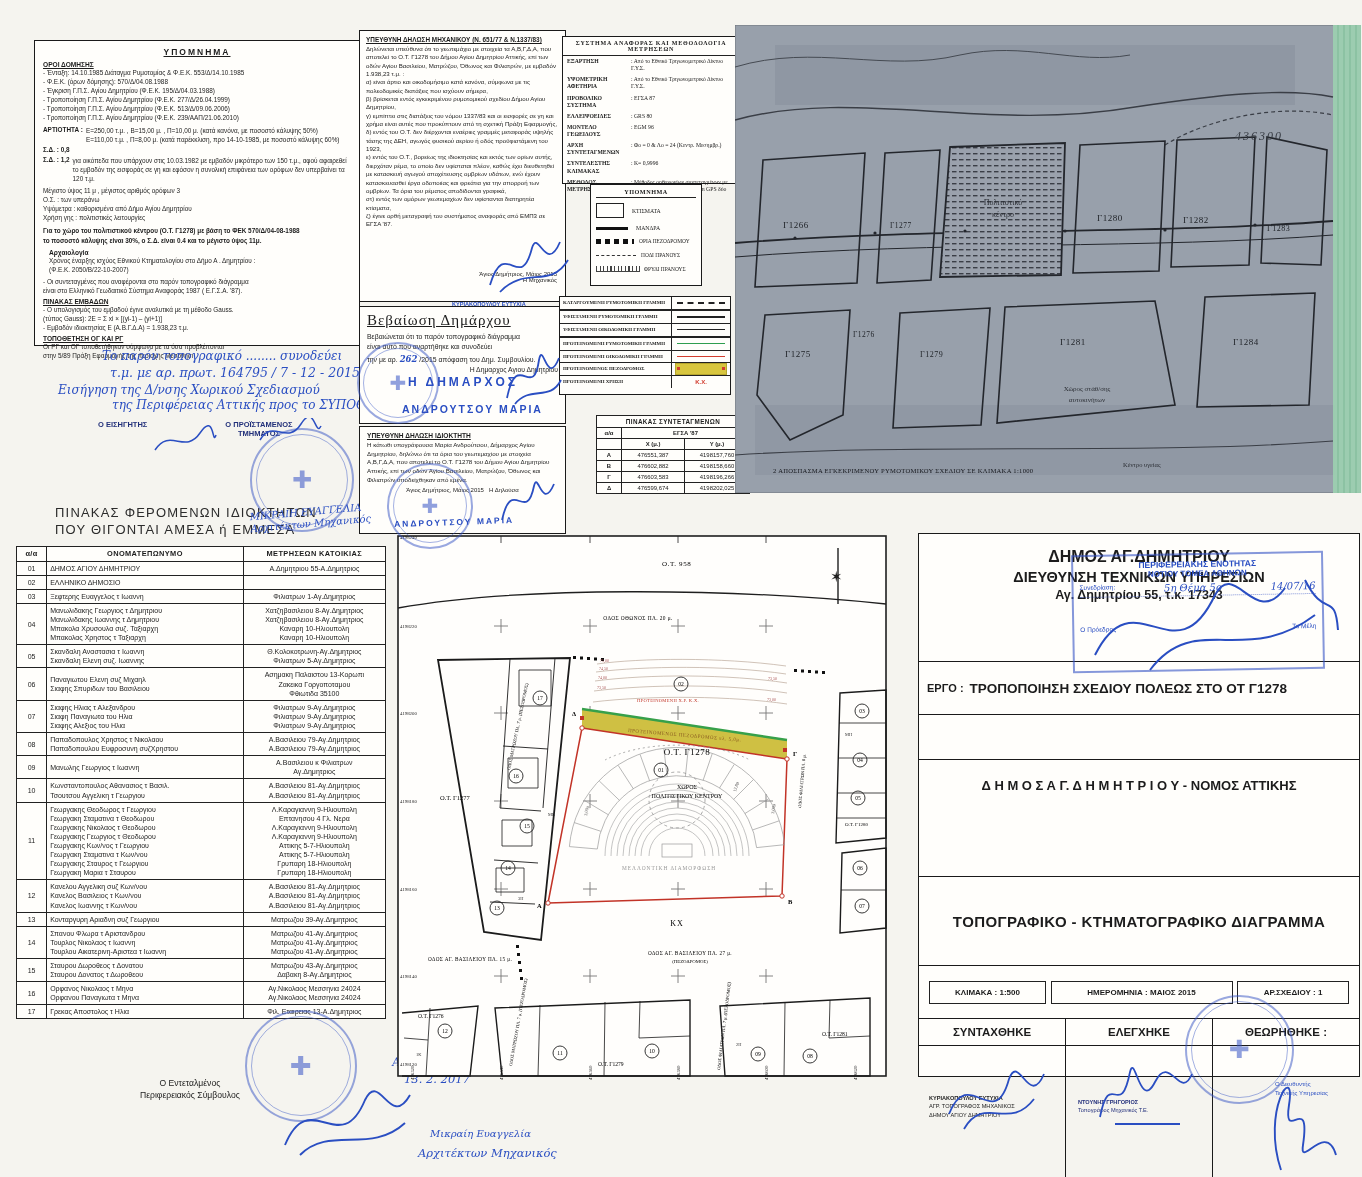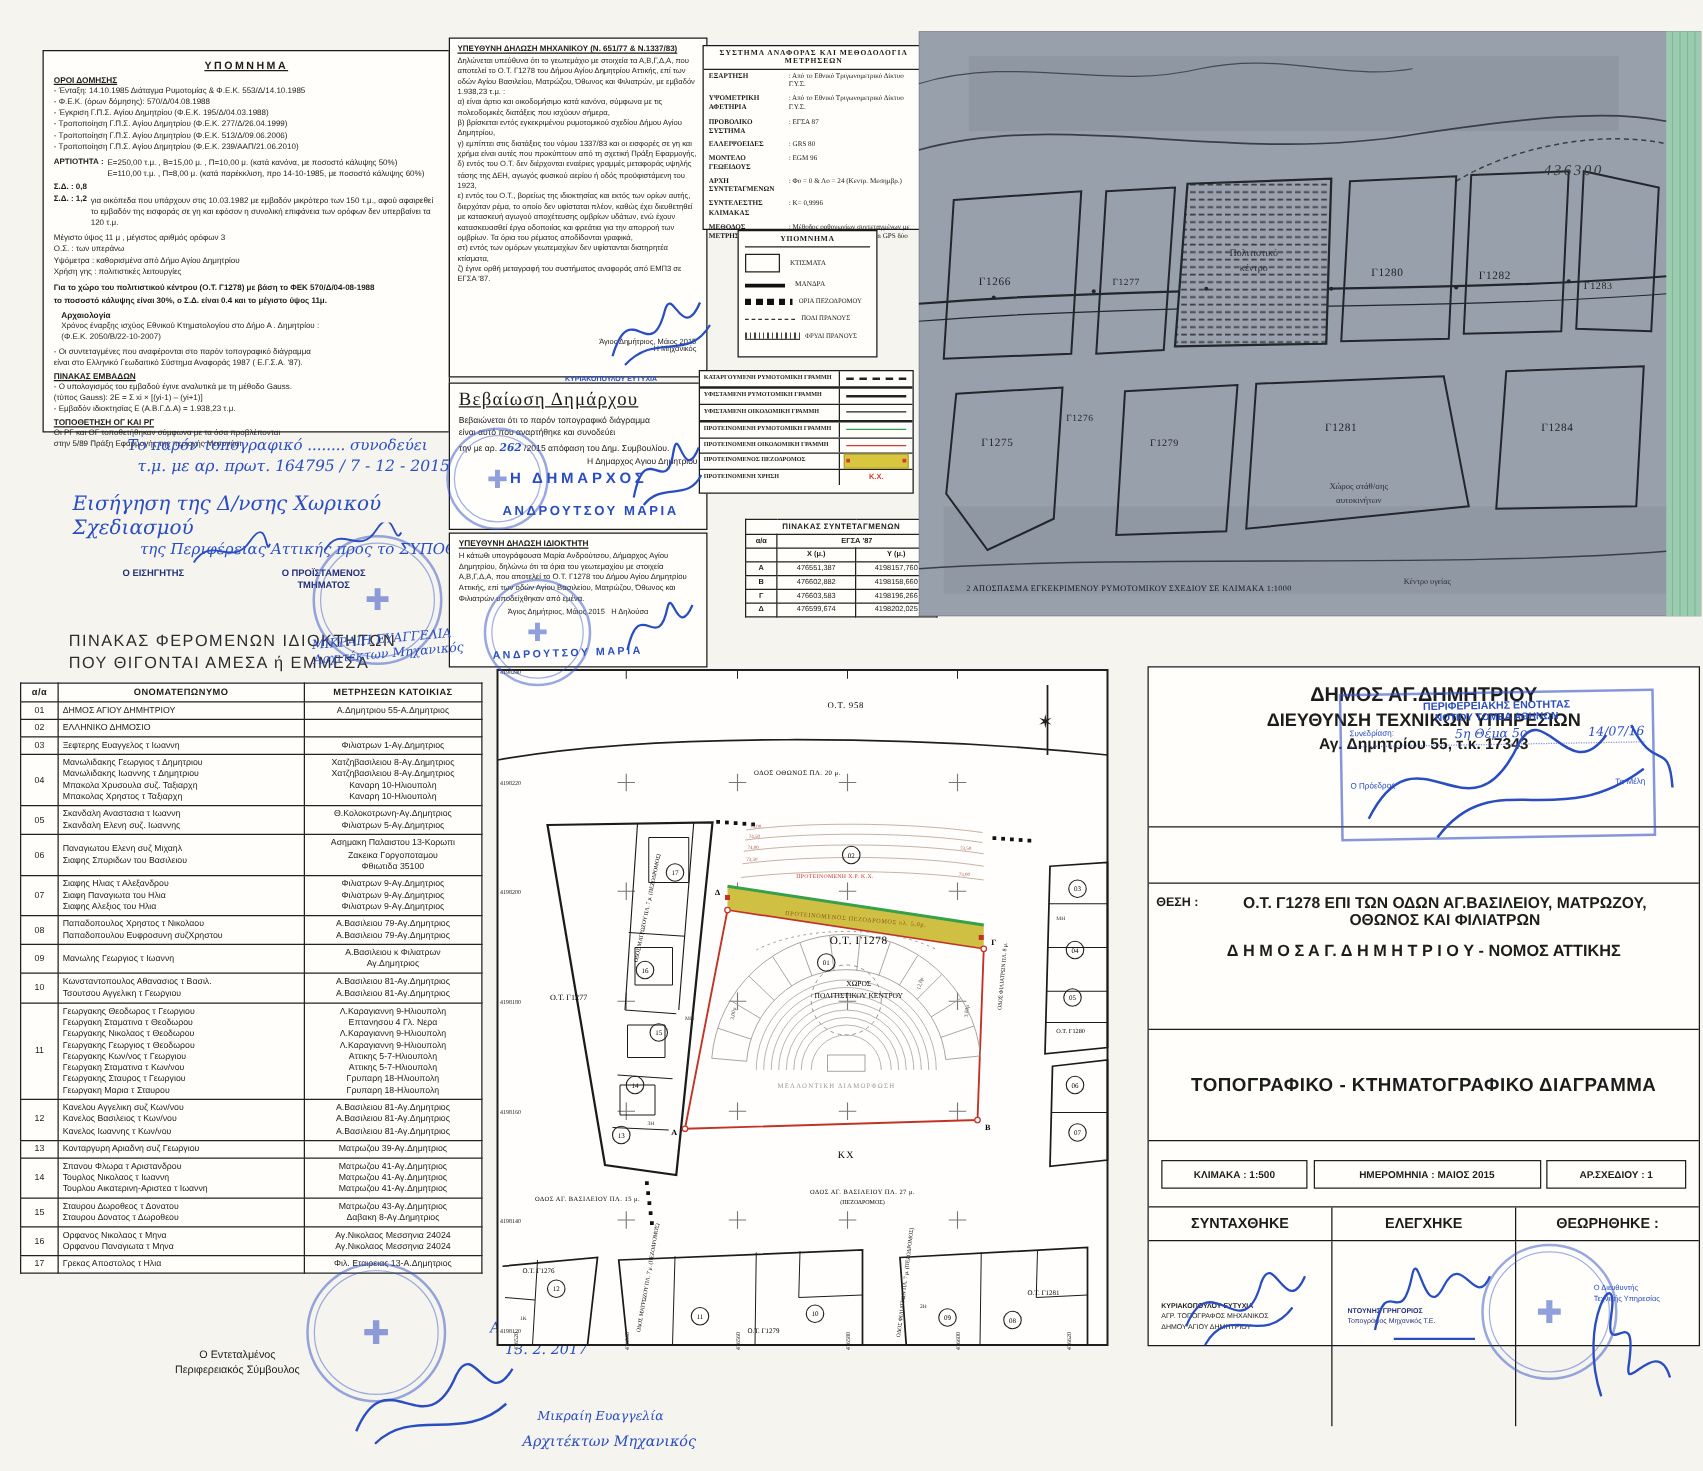--- a/index.html
+++ b/index.html
@@ -79,21 +79,21 @@
 (τύπος Gauss): 2Ε = Σ xi × [(yi-1) – (yi+1)]
 - Εμβαδόν ιδιοκτησίας Ε (Α.Β.Γ.Δ.Α) = 1.938,23 τ.μ.</div>
   <div class="bold u" style="font-size:6.6px;margin-top:3px">ΤΟΠΟΘΕΤΗΣΗ ΟΓ ΚΑΙ ΡΓ</div>
   <div class="f6 pre">Οι ΡΓ και ΟΓ τοποθετήθηκαν σύμφωνα με τα όσα προβλέπονται
 στην 5/89 Πράξη Εφαρμογής της περιοχής Μεσονήσι</div>
 </div>
 
 <div class="abs" style="left:50px;top:349px;width:330px">
   <div class="hw" style="font-size:12px;margin-left:52px">Το παρόν τοπογραφικό ........ συνοδεύει</div>
   <div class="hw" style="font-size:12.5px;margin-left:60px;margin-top:2px">τ.μ. με αρ. πρωτ. 164795 / 7 - 12 - 2015</div>
-  <div class="hw" style="font-size:16px;margin-left:8px;margin-top:13px">Εισήγηση της Δ/νσης Χωρικού Σχεδιασμού</div>
+  <div class="hw" style="font-size:12px;margin-left:8px;margin-top:3px">Εισήγηση της Δ/νσης Χωρικού Σχεδιασμού</div>
   <div class="hw" style="font-size:12px;margin-left:62px;margin-top:1px">της Περιφέρειας Αττικής  προς το ΣΥΠΟΘΑ</div>
   <div style="display:flex;margin-top:8px">
     <div class="bold" style="font-size:7.5px;color:#22307a;margin-left:48px">Ο ΕΙΣΗΓΗΤΗΣ</div>
     <div class="bold center" style="font-size:7.5px;color:#22307a;margin-left:78px">
       <div>Ο ΠΡΟΪΣΤΑΜΕΝΟΣ</div>
       <div>ΤΜΗΜΑΤΟΣ</div>
     </div>
   </div>
 </div>
 
@@ -729,29 +729,26 @@
   </g>
 </svg>
 </div>
 
 <div class="abs" style="left:918px;top:533px;width:442px;height:544px;border:1.8px solid #1a1a1a;background:#fffefb;box-sizing:border-box">
   <div style="height:113px;border-bottom:1.4px solid #1a1a1a;padding-top:14px" class="center">
     <div class="bold" style="font-size:16px">ΔΗΜΟΣ ΑΓ.ΔΗΜΗΤΡΙΟΥ</div>
     <div class="bold" style="font-size:14.5px;margin-top:3px">ΔΙΕΥΘΥΝΣΗ ΤΕΧΝΙΚΩΝ ΥΠΗΡΕΣΙΩΝ</div>
     <div class="bold" style="font-size:12.5px;margin-top:3px">Αγ. Δημητρίου 55, τ.κ. 17343</div>
   </div>
+  <div style="height:52px;border-bottom:1.4px solid #1a1a1a;display:flex;align-items:center;padding:0 8px">
+    <span class="bold" style="font-size:11px;flex:none">ΕΡΓΟ :</span>
+    <span class="bold" style="font-size:13.5px;margin-left:6px">ΤΡΟΠΟΠΟΙΗΣΗ ΣΧΕΔΙΟΥ ΠΟΛΕΩΣ ΣΤΟ ΟΤ Γ1278</span>
+  </div>
   <div style="height:44px;border-bottom:1.4px solid #1a1a1a"></div>
   <div style="height:108px;border-bottom:1.4px solid #1a1a1a;padding:8px 6px 0">
-    <div style="display:flex">
-      <span class="bold" style="font-size:10px;flex:none;margin-top:2px">ΘΕΣΗ :</span>
-      <span class="bold center" style="font-size:12.5px;flex:1">
-        <span>Ο.Τ. Γ1278 ΕΠΙ ΤΩΝ ΟΔΩΝ ΑΓ.ΒΑΣΙΛΕΙΟΥ, ΜΑΤΡΩΖΟΥ,</span><br>
-        <span>ΟΘΩΝΟΣ ΚΑΙ ΦΙΛΙΑΤΡΩΝ</span>
-      </span>
-    </div>
     <div class="bold center" style="font-size:13px;margin-top:10px">Δ Η Μ Ο Σ   Α Γ.  Δ Η Μ Η Τ Ρ Ι Ο Υ - ΝΟΜΟΣ ΑΤΤΙΚΗΣ</div>
   </div>
   <div style="height:88px;border-bottom:1.4px solid #1a1a1a;display:flex;align-items:center;justify-content:center">
     <div class="bold" style="font-size:15px;letter-spacing:.4px">ΤΟΠΟΓΡΑΦΙΚΟ - ΚΤΗΜΑΤΟΓΡΑΦΙΚΟ ΔΙΑΓΡΑΜΜΑ</div>
   </div>
   <div style="height:52px;border-bottom:1.4px solid #1a1a1a;display:flex;align-items:center;justify-content:space-between;padding:0 10px">
     <div class="bold center" style="border:1.2px solid #222;font-size:8px;padding:6px 10px;width:95px">ΚΛΙΜΑΚΑ : 1:500</div>
     <div class="bold center" style="border:1.2px solid #222;font-size:8px;padding:6px 10px;width:160px">ΗΜΕΡΟΜΗΝΙΑ : ΜΑΙΟΣ 2015</div>
     <div class="bold center" style="border:1.2px solid #222;font-size:8px;padding:6px 10px;width:90px">ΑΡ.ΣΧΕΔΙΟΥ : 1</div>
   </div>

